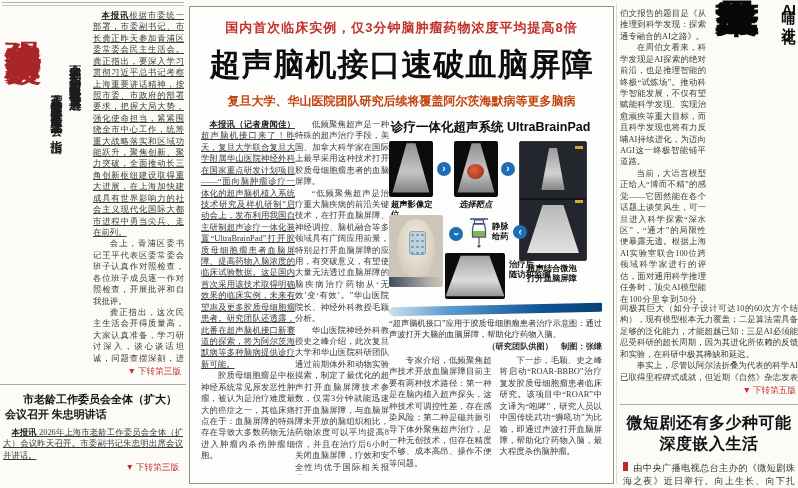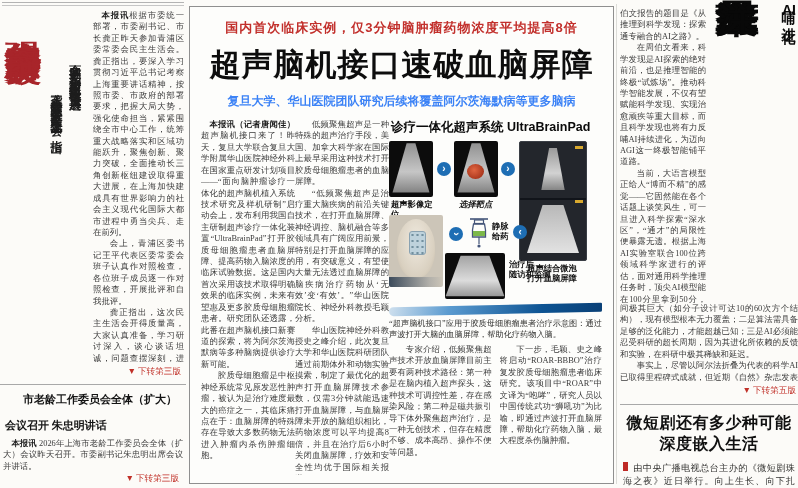--- a/index.html
+++ b/index.html
@@ -2,50 +2,50 @@
 <html><head>
 <meta charset="utf-8">
 <style>
   html,body{margin:0;padding:0;background:#e9e9e9;}
   .page{position:relative;width:798px;height:488px;background:#fcfbf8;overflow:hidden;
         font-family:"Liberation Serif",serif;color:#2a2a2a;}
   .sans{font-family:"Liberation Sans",sans-serif;}
   .bodytxt{font-size:8.4px;line-height:1.36;color:#3a3a3a;text-align:justify;}
   .bodytxt p{margin:0;text-indent:2em;}
   .bodytxt p.noindent{text-indent:0;}
-  .bodytxt p.lead-para{text-indent:1em;}
+  .bodytxt p.lead-para{text-indent:1em;text-decoration:underline;}
   .lead{font-weight:bold;color:#1c1c1c;}
   .jump{color:#c03028;font-size:8.6px;text-align:right;font-family:"Liberation Serif",serif;}
 
   
   .sec-left{position:absolute;left:0;top:0;width:186px;height:488px;}
   .rule-top{position:absolute;left:2px;top:2px;width:182px;height:2px;
             border-top:1px solid #b3b3b3;border-bottom:1px solid #c6c6c6;}
   .a1-red-head{position:absolute;left:5px;top:22px;height:354px;writing-mode:vertical-rl;
                font-size:24px;font-weight:bold;color:#a8252a;line-height:1;letter-spacing:1.5px;
                transform:scaleX(1.5);transform-origin:left top;}
   .a1-subs{position:absolute;left:47px;top:54px;height:326px;writing-mode:vertical-rl;
            font-weight:bold;font-size:12px;line-height:1.55;letter-spacing:2px;color:#1d1d1d;}
   .a1-sub2{margin-top:30px;}
   .a1-body{position:absolute;left:93px;top:10px;width:91px;height:352px;overflow:hidden;}
   .a1-jump{position:absolute;right:5px;top:366px;width:100px;}
   .left-div1{position:absolute;left:0;top:384px;width:186px;border-top:1px solid #a8a8a8;}
   .a2{position:absolute;left:3px;top:392px;width:180px;}
   .a2-h{font-size:13.5px;font-weight:bold;text-align:center;letter-spacing:0.5px;margin:2px 0 4px;color:#141414;}
   .a2-sub1{font-size:11px;font-weight:bold;text-align:right;padding-right:6px;color:#141414;}
-  .a2-sub2{font-size:11px;font-weight:bold;text-align:left;padding-left:2px;margin-bottom:5px;color:#141414;margin-top:11px;}
+  .a2-sub2{font-size:11px;font-weight:bold;text-align:left;padding-left:2px;margin-bottom:5px;color:#141414;}
   .a2-body{height:34px;overflow:hidden;}
   .a2-jump{margin-top:1px;padding-right:4px;}
 
   
   .sec-main{position:absolute;left:189px;top:6px;width:425px;height:478px;box-sizing:border-box;
             border:1px solid #8f8f8f;background:#fdfdfb;padding:8px 11px 8px;}
   .m-kicker{text-align:center;color:#c2302c;font-weight:bold;font-size:13px;letter-spacing:1px;margin:4px 0 7px;}
   .m-headline{text-align:center;font-weight:bold;font-size:31px;letter-spacing:1px;color:#0d0d0d;margin:0 0 7px;}
-  .m-subhead{text-align:center;font-weight:bold;font-size:12px;color:#3b82f6;margin:0 0 9px;}
+  .m-subhead{text-align:center;font-weight:bold;font-size:12px;color:#c2410c;margin:0 0 9px;}
   .m-body{display:flex;gap:0;height:356px;overflow:hidden;}
   .m-col{width:94px;flex:none;overflow:hidden;}
   .m-right{flex:1;min-width:0;display:flex;flex-direction:column;overflow:hidden;}
   .fig-title{font-weight:bold;font-size:12.5px;color:#0b0b0b;margin:0 0 5px 2px;}
   .fig-canvas{position:relative;height:160px;}
   .us{background:#0c0c0c;position:absolute;border-radius:2px;overflow:hidden;}
   .fan{position:absolute;inset:0;background:linear-gradient(180deg,#8d8d8d 0%,#c6c6c6 55%,#747474 100%);
        clip-path:polygon(40% 4%,60% 4%,92% 92%,8% 92%);}
   .fan-wide{clip-path:polygon(26% 6%,74% 6%,99% 94%,1% 94%);
        background:linear-gradient(180deg,#9d9d9d,#dcdcdc 60%,#8a8a8a);}
@@ -209,20 +209,21 @@
           <div class="us" style="left:56px;top:112px;width:60px;height:46px;">
               <div class="fan fan-wide"></div>
             </div>
           <div class="fig-label" style="left:120px;top:118px;width:60px;">治疗后
 随访和监测</div>
         </div>
 
         <div class="fig-swoosh"></div>
 
         <div class="fig-caption">“超声脑机接口”应用于胶质母细胞瘤患者治疗示意图：通过声波打开大脑的血脑屏障，帮助化疗药物入脑。</div>
+        <div class="fig-credit">（研究团队供图）　制图：张继</div>
 
         <div class="m-subcols">
           <div class="m-subcol bodytxt">
             <p>专家介绍，低频聚焦超声技术开放血脑屏障目前主要有两种技术路径：第一种是在脑内植入超声探头，这种技术可调控性差，存在感染风险；第二种是磁共振引导下体外聚焦超声治疗，是一种无创技术，但存在精度不够、成本高昂、操作不便等问题。</p>
 
           </div>
           <div class="m-subcol bodytxt">
             <p>下一步，毛颖、史之峰将启动“ROAR-BBBO”治疗复发胶质母细胞瘤患者临床研究。该项目中“ROAR”中文译为“咆哮”，研究人员以中国传统武功“狮吼功”为比喻，即通过声波打开血脑屏障，帮助化疗药物入脑，最大程度杀伤脑肿瘤。</p>
 
           </div>

